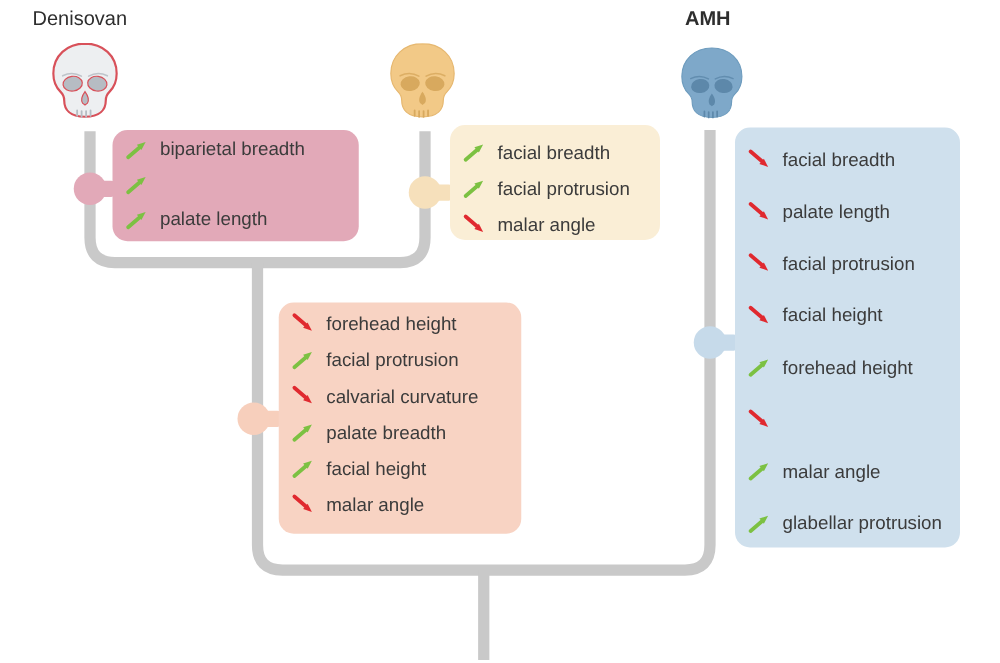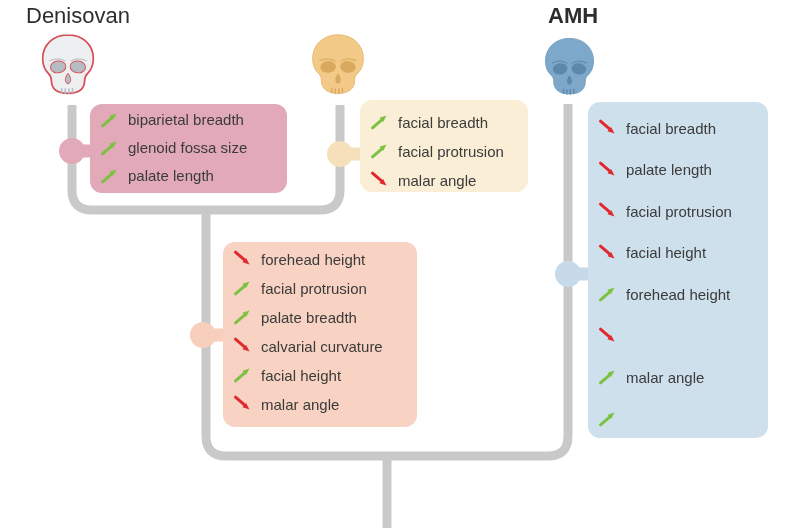--- a/index.html
+++ b/index.html
@@ -2,21 +2,21 @@
 <html style="--arrow-up: #7cc142; --arrow-down: #e0292f; --tree-line: #c9c9c9; --text: #3b3b3b; --title-text: #2e2e2e; --box-denisovan: #e2a9b8; --box-neanderthal: #faeed6; --box-ancestor: #f8d3c3; --box-amh: #cfe0ed; --node-denisovan: #e2a9b8; --node-neanderthal: #f6e0bb; --node-ancestor: #f7cfbc; --node-amh: #c6daea;"><head>
 <meta charset="utf-8">
 <style>
   html,body { margin:0; padding:0; background:#ffffff; }
   .canvas {
     position:relative; width:800px; height:530px; background:#ffffff;
     font-family:"Liberation Sans", sans-serif; overflow:hidden;
   }
   svg.tree { position:absolute; left:0; top:0; z-index:0; }
   .lineage-title {
-    position:absolute; z-index:3; font-size:22px; line-height:20px;
+    position:absolute; z-index:3; font-size:16px; line-height:20px;
     color:var(--title-text,#2e2e2e);
     text-align:center;
   }
   .skull { position:absolute; z-index:3; }
   .box { position:absolute; z-index:2; border-radius:12px; box-sizing:border-box; }
   .box-denisovan { left:90px;  top:104px; width:197px; height:89px;  background:var(--box-denisovan);   padding-top:1px; }
   .box-neanderthal { left:360px; top:100px; width:168px; height:92px;  background:var(--box-neanderthal); padding-top:7px; }
   .box-ancestor { left:223px; top:242px; width:194px; height:185px; background:var(--box-ancestor);    padding-top:2px; }
   .box-amh { left:588px; top:102px; width:180px; height:336px; background:var(--box-amh);         padding-top:5px; }
   .row { display:flex; align-items:center; padding-left:10px; gap:9px; }
@@ -102,21 +102,20 @@
           <path class="shaft" d="M2.5,14.8 L11.8,6.8"></path>
           <polygon class="head" points="16.5,2.5 13.1,9.0 9.5,4.8"></polygon>
         </svg>
         <span class="trait-label">biparietal breadth</span>
       </div>
       <div class="row">
         <svg class="arrow up" viewBox="0 0 19 17">
           <path class="shaft" d="M2.5,14.8 L11.8,6.8"></path>
           <polygon class="head" points="16.5,2.5 13.1,9.0 9.5,4.8"></polygon>
         </svg>
-        <span class="trait-label">glenoid fossa size</span>
       </div>
       <div class="row">
         <svg class="arrow up" viewBox="0 0 19 17">
           <path class="shaft" d="M2.5,14.8 L11.8,6.8"></path>
           <polygon class="head" points="16.5,2.5 13.1,9.0 9.5,4.8"></polygon>
         </svg>
         <span class="trait-label">palate length</span>
       </div>
   </div>
 
@@ -153,34 +152,34 @@
         <span class="trait-label">forehead height</span>
       </div>
       <div class="row">
         <svg class="arrow up" viewBox="0 0 19 17">
           <path class="shaft" d="M2.5,14.8 L11.8,6.8"></path>
           <polygon class="head" points="16.5,2.5 13.1,9.0 9.5,4.8"></polygon>
         </svg>
         <span class="trait-label">facial protrusion</span>
       </div>
       <div class="row">
+        <svg class="arrow down" viewBox="0 0 19 17">
+          <path class="shaft" d="M2.5,14.8 L11.8,6.8"></path>
+          <polygon class="head" points="16.5,2.5 13.1,9.0 9.5,4.8"></polygon>
+        </svg>
+        <span class="trait-label">calvarial curvature</span>
+      </div>
+      <div class="row">
         <svg class="arrow up" viewBox="0 0 19 17">
           <path class="shaft" d="M2.5,14.8 L11.8,6.8"></path>
           <polygon class="head" points="16.5,2.5 13.1,9.0 9.5,4.8"></polygon>
         </svg>
         <span class="trait-label">palate breadth</span>
       </div>
       <div class="row">
-        <svg class="arrow down" viewBox="0 0 19 17">
-          <path class="shaft" d="M2.5,14.8 L11.8,6.8"></path>
-          <polygon class="head" points="16.5,2.5 13.1,9.0 9.5,4.8"></polygon>
-        </svg>
-        <span class="trait-label">calvarial curvature</span>
-      </div>
-      <div class="row">
         <svg class="arrow up" viewBox="0 0 19 17">
           <path class="shaft" d="M2.5,14.8 L11.8,6.8"></path>
           <polygon class="head" points="16.5,2.5 13.1,9.0 9.5,4.8"></polygon>
         </svg>
         <span class="trait-label">facial height</span>
       </div>
       <div class="row">
         <svg class="arrow down" viewBox="0 0 19 17">
           <path class="shaft" d="M2.5,14.8 L11.8,6.8"></path>
           <polygon class="head" points="16.5,2.5 13.1,9.0 9.5,4.8"></polygon>
@@ -236,16 +235,17 @@
           <path class="shaft" d="M2.5,14.8 L11.8,6.8"></path>
           <polygon class="head" points="16.5,2.5 13.1,9.0 9.5,4.8"></polygon>
         </svg>
         <span class="trait-label">malar angle</span>
       </div>
       <div class="row">
         <svg class="arrow up" viewBox="0 0 19 17">
           <path class="shaft" d="M2.5,14.8 L11.8,6.8"></path>
           <polygon class="head" points="16.5,2.5 13.1,9.0 9.5,4.8"></polygon>
         </svg>
+        <span class="trait-label">glabellar protrusion</span>
       </div>
   </div>
 
 </div>
 
 </body></html>

